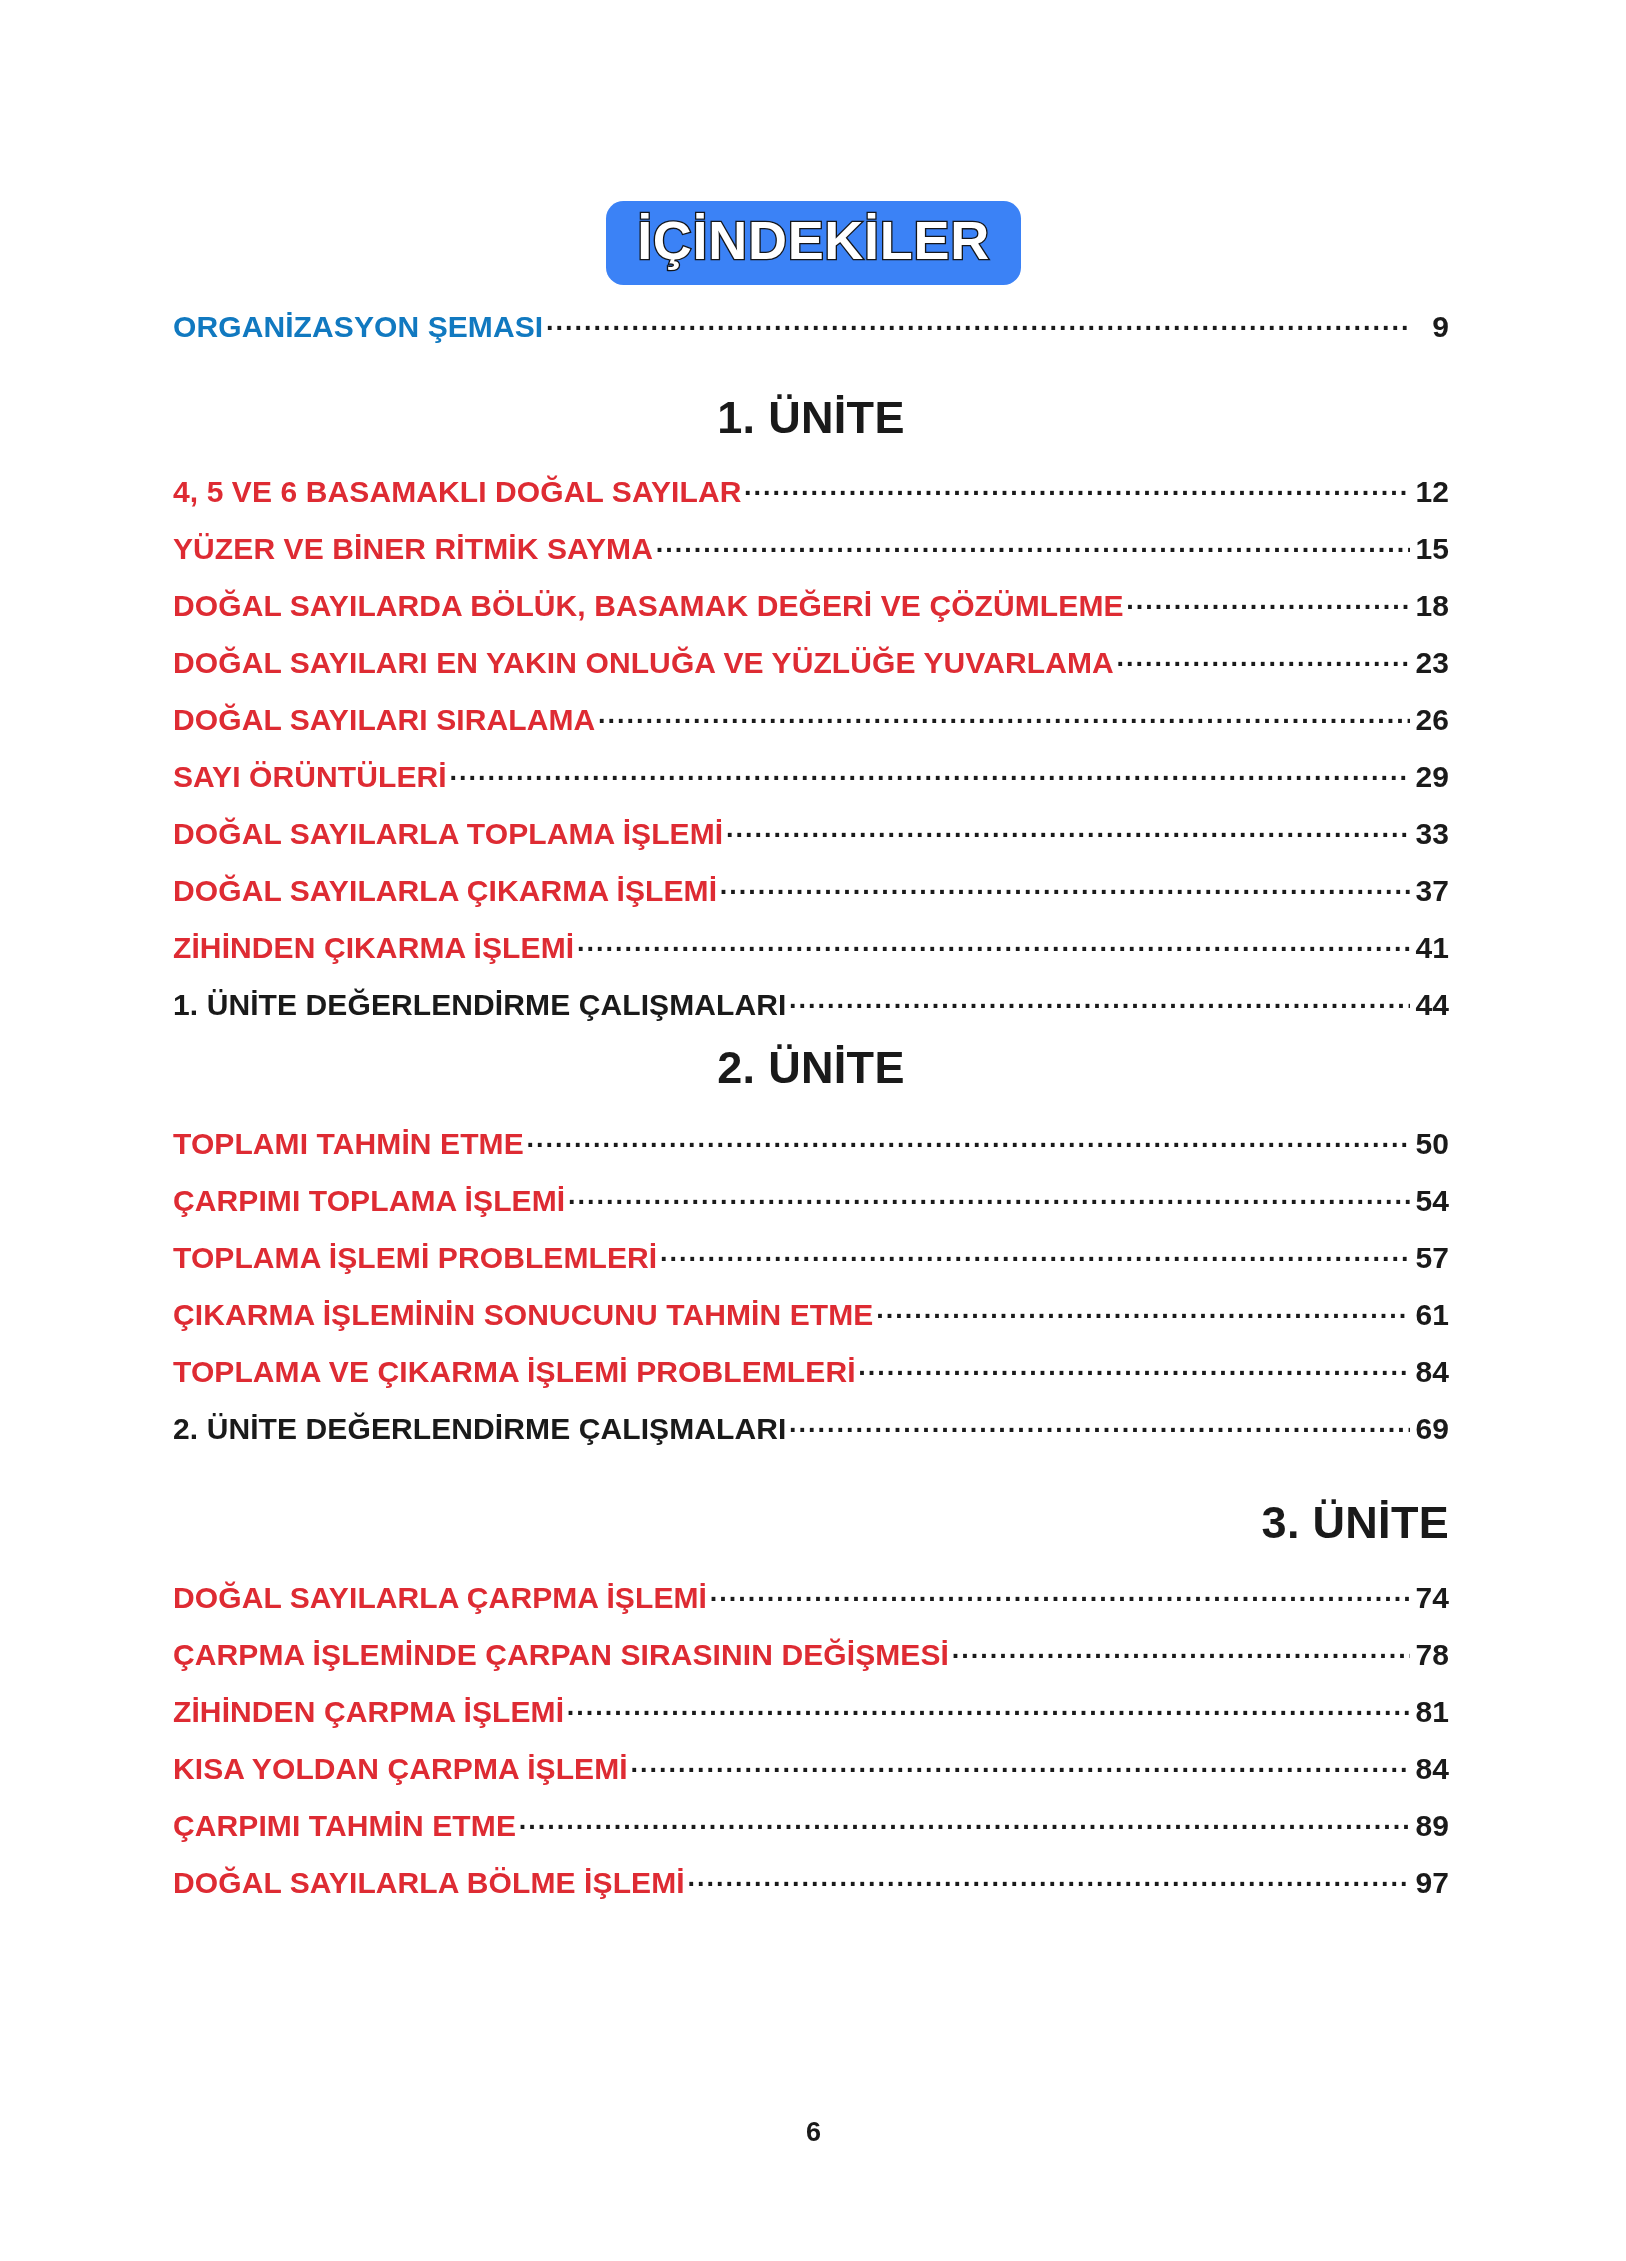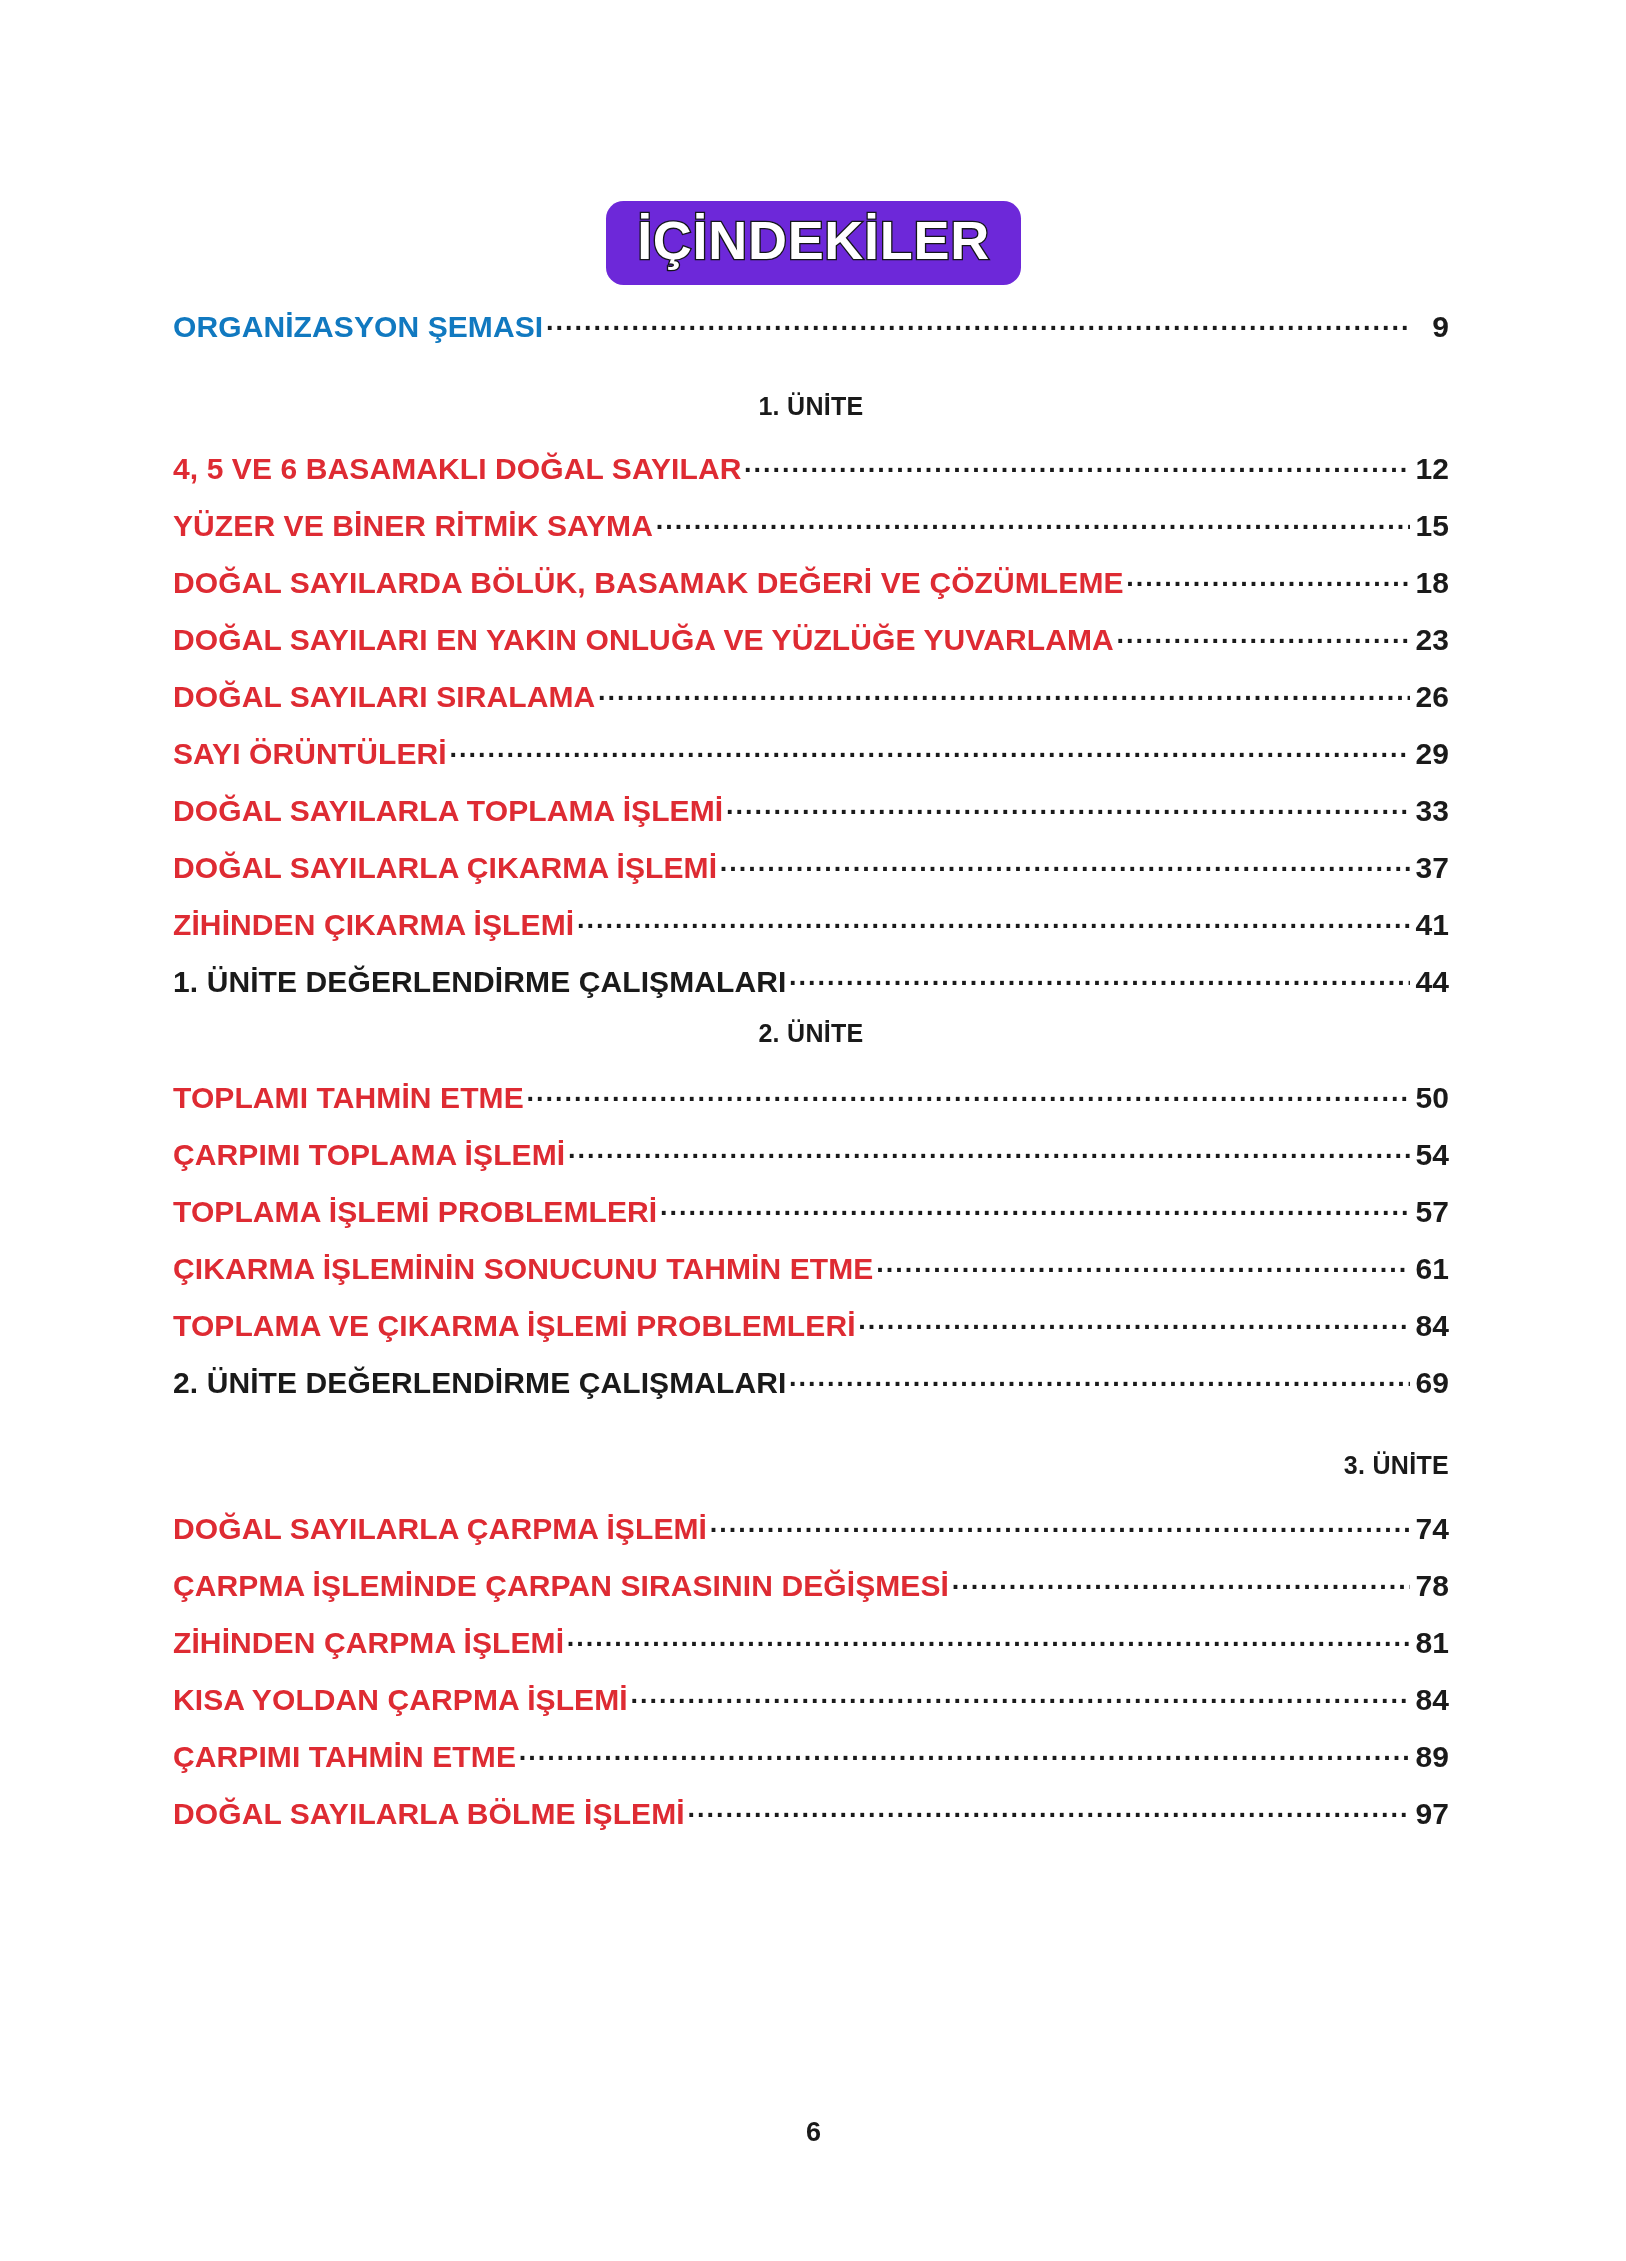--- a/index.html
+++ b/index.html
@@ -24,21 +24,21 @@
   
   .title-wrap {
     position: absolute;
     top: 201px;
     left: 0;
     width: 1627px;
     display: flex;
     justify-content: center;
   }
   .title-badge {
-    background: #6d28d9;
+    background: #3b82f6;
     border-radius: 17.5px;
     padding: 12px 31px 17.5px 31px;
     display: inline-block;
     line-height: 1;
   }
   .title-badge-text {
     font-family: "Liberation Sans", sans-serif;
     font-weight: bold;
     font-size: 54px;
     letter-spacing: 0.7px;
@@ -101,21 +101,21 @@
     text-align: right;
     min-width: 38px;
   }
 
   
   .entry.first { margin-bottom: 0; }
 
   
   .unit-heading {
     text-align: center;
-    font-size: 25px;
+    font-size: 45px;
     font-weight: bold;
     color: #1a1a1a;
     letter-spacing: 0.3px;
   }
   .unit-1 { margin-top: 48px; margin-bottom: 28px; }
   .unit-2 { margin-top: 20px; margin-bottom: 29.5px; }
   .unit-3 { margin-top: 51px; margin-bottom: 29.5px; text-align: right; }
 
   
   .footer {

